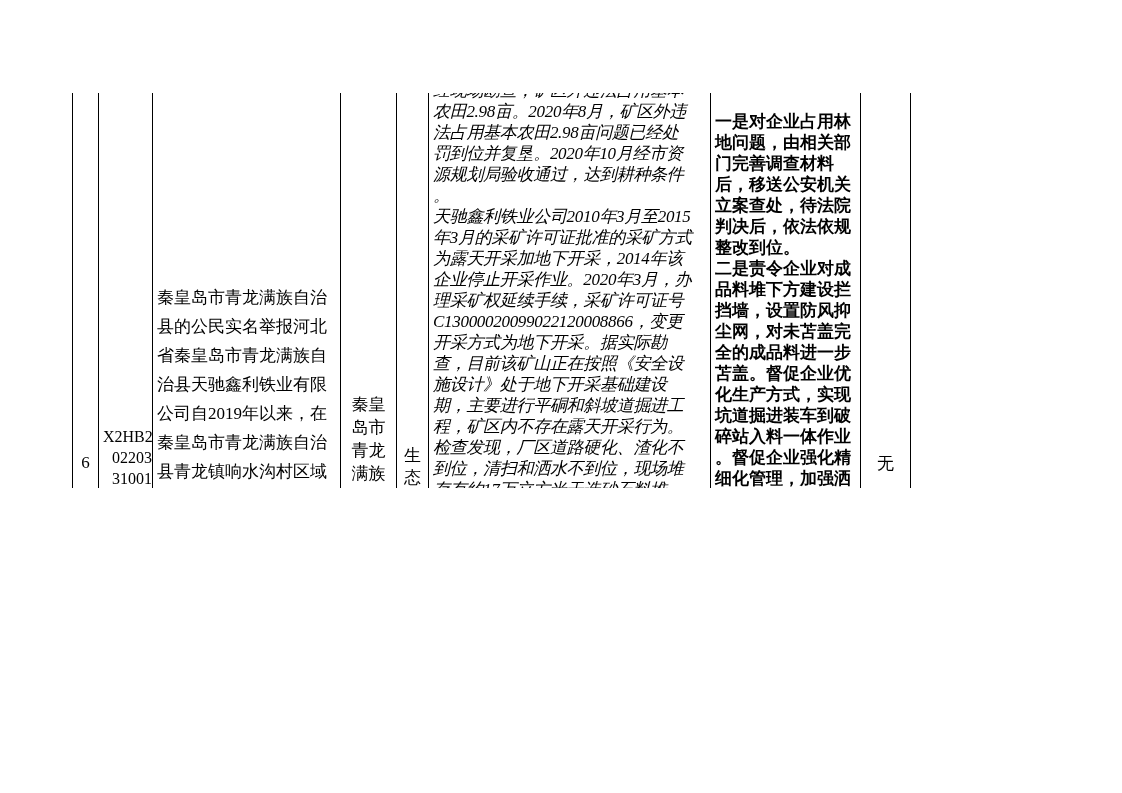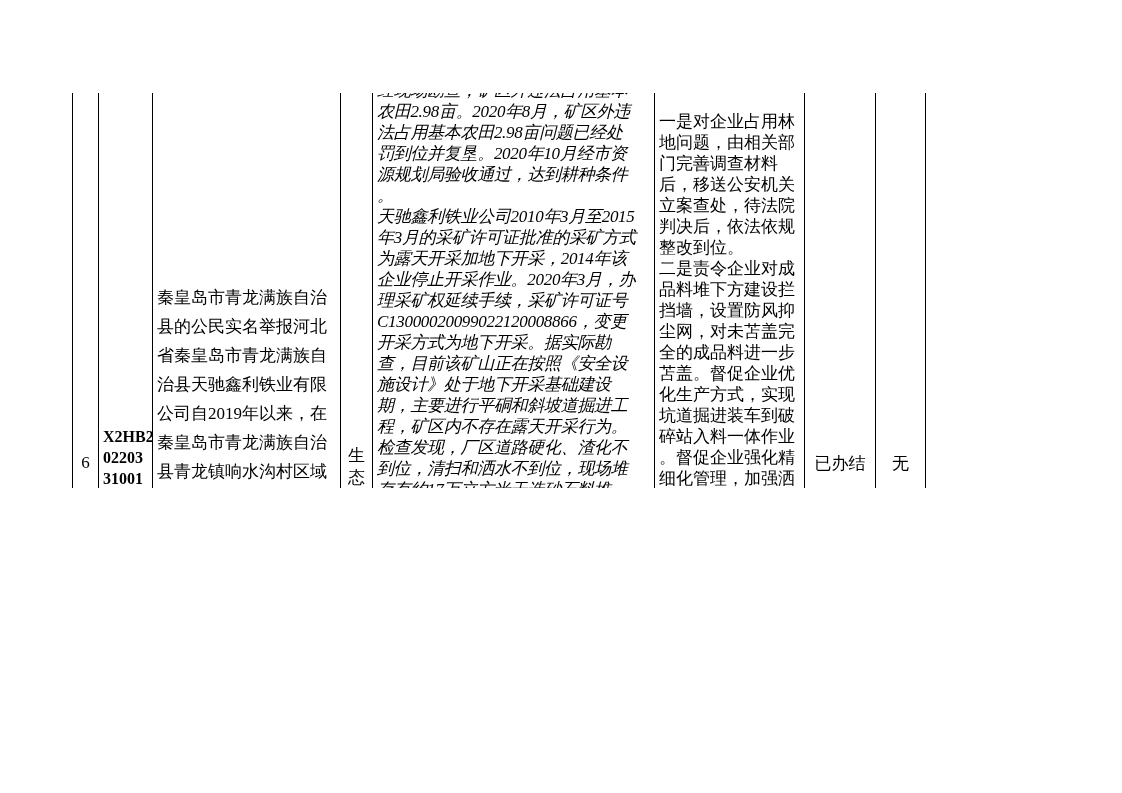--- a/index.html
+++ b/index.html
@@ -27,40 +27,40 @@
     overflow: hidden;
     font-size: 17px;
     line-height: 21px;
   }
   .cell:last-child { border-right: 1px solid #000000; }
   .txt { white-space: pre; }
 
   .cell-seq            { width: 26px;  text-align: center; }
   .cell-seq .txt       { padding-top: 359px; }
 
-  .cell-caseid         { width: 54px;  text-align: left; font-weight: bold; }
+  .cell-caseid         { width: 54px;  text-align: right; }
   .cell-caseid .txt    { padding-top: 333px; padding-left: 4px; font-size: 16px; }
 
   .cell-complaint      { width: 188px; text-align: left; line-height: 29px; }
   .cell-complaint .txt { padding-top: 190px; padding-left: 4px; padding-right: 2px; }
 
   .cell-location       { width: 56px;  text-align: center; line-height: 23px; }
   .cell-location .txt  { padding-top: 300px; }
 
   .cell-category       { width: 32px;  text-align: center; line-height: 22px; }
   .cell-category .txt  { padding-top: 352px; }
 
   .cell-invest         { width: 282px; text-align: left; letter-spacing: -0.3px; }
   .cell-invest .txt    { margin-top: -13px; padding-left: 4px; padding-right: 1px; font-style: italic; }
 
   .cell-verify         { width: 58px;  text-align: center; }
   .cell-verify .txt    { padding-top: 360px; }
 
   .cell-measures       { width: 150px; text-align: left; }
-  .cell-measures .txt  { padding-top: 18px; padding-left: 4px; padding-right: 2px; }
+  .cell-measures .txt  { padding-top: 18px; padding-left: 4px; padding-right: 2px; font-weight: bold; }
 
   .cell-status         { width: 71px;  text-align: center; }
   .cell-status .txt    { padding-top: 360px; }
 
   .cell-account        { width: 51px;  text-align: center; }
   .cell-account .txt   { padding-top: 360px; }
 </style>
 </head>
 <body>
 
@@ -83,20 +83,26 @@
 省秦皇岛市青龙满族自
 治县天驰鑫利铁业有限
 公司自2019年以来，在
 秦皇岛市青龙满族自治
 县青龙镇响水沟村区域
 内无任何审批手续非法
 大面积毁坏林地，非法
 大面积占用基本农田，</div>
     </div>
 
+    <div class="cell cell-location">
+      <div class="txt">秦皇
+岛市
+青龙
+满族</div>
+    </div>
 
     <div class="cell cell-category">
       <div class="txt">生
 态</div>
     </div>
 
     <div class="cell cell-invest">
       <div class="txt">经现场勘查，矿区外违法占用基本
 农田2.98亩。2020年8月，矿区外违
 法占用基本农田2.98亩问题已经处
@@ -134,22 +140,19 @@
 尘网，对未苫盖完
 全的成品料进一步
 苫盖。督促企业优
 化生产方式，实现
 坑道掘进装车到破
 碎站入料一体作业
 。督促企业强化精
 细化管理，加强洒</div>
     </div>
 
-    <div class="cell cell-status">
-      <div class="txt">已办结</div>
-    </div>
 
     <div class="cell cell-account">
       <div class="txt">无</div>
     </div>
 
   </div>
 </div>
 
 </body></html>

